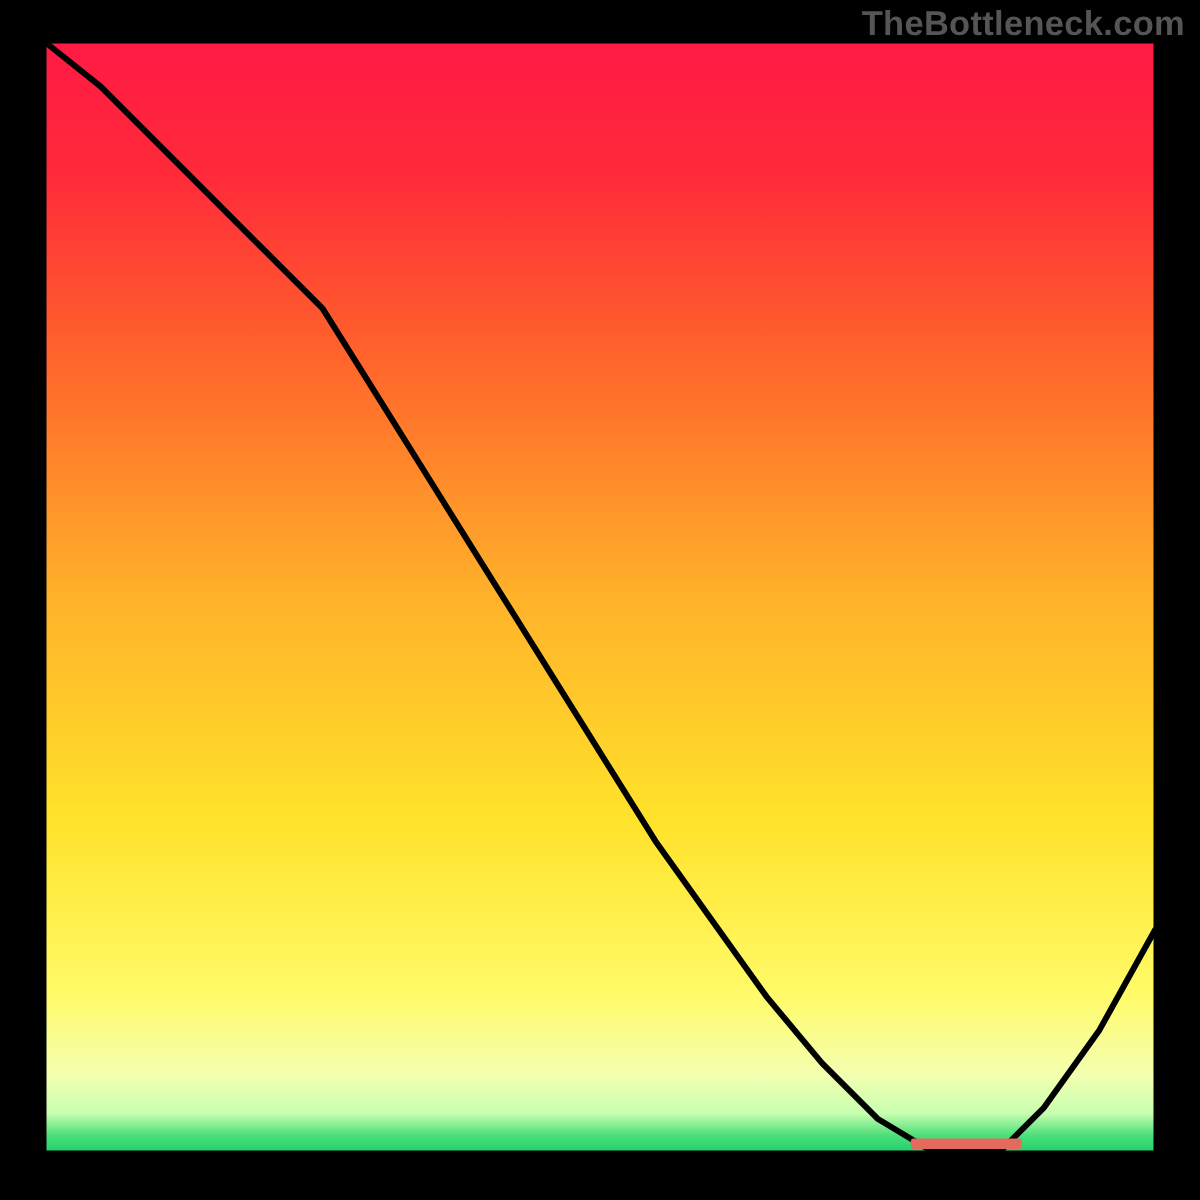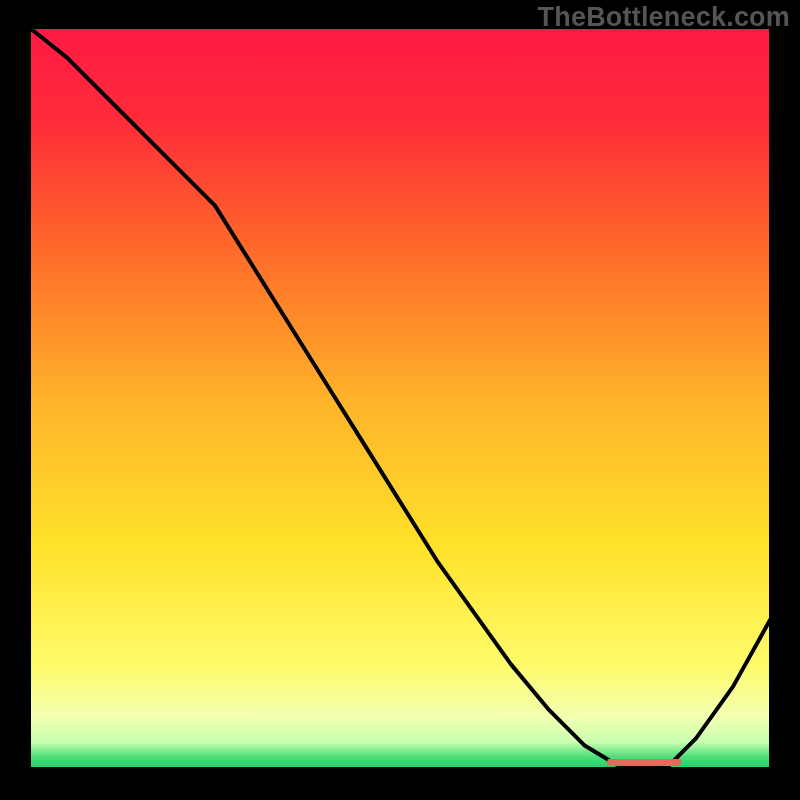--- a/index.html
+++ b/index.html
@@ -14,21 +14,21 @@
   .wrap {
     position: relative;
     width: 800px;
     height: 800px;
   }
   .watermark {
     position: absolute;
     top: 2px;
     right: 10px;
     color: #555;
-    font-size: 27px;
+    font-size: 23px;
     font-weight: 600;
     letter-spacing: 0.2px;
     z-index: 5;
   }
   svg.plot {
     position: absolute;
     left: 0;
     top: 0;
     width: 800px;
     height: 800px;

